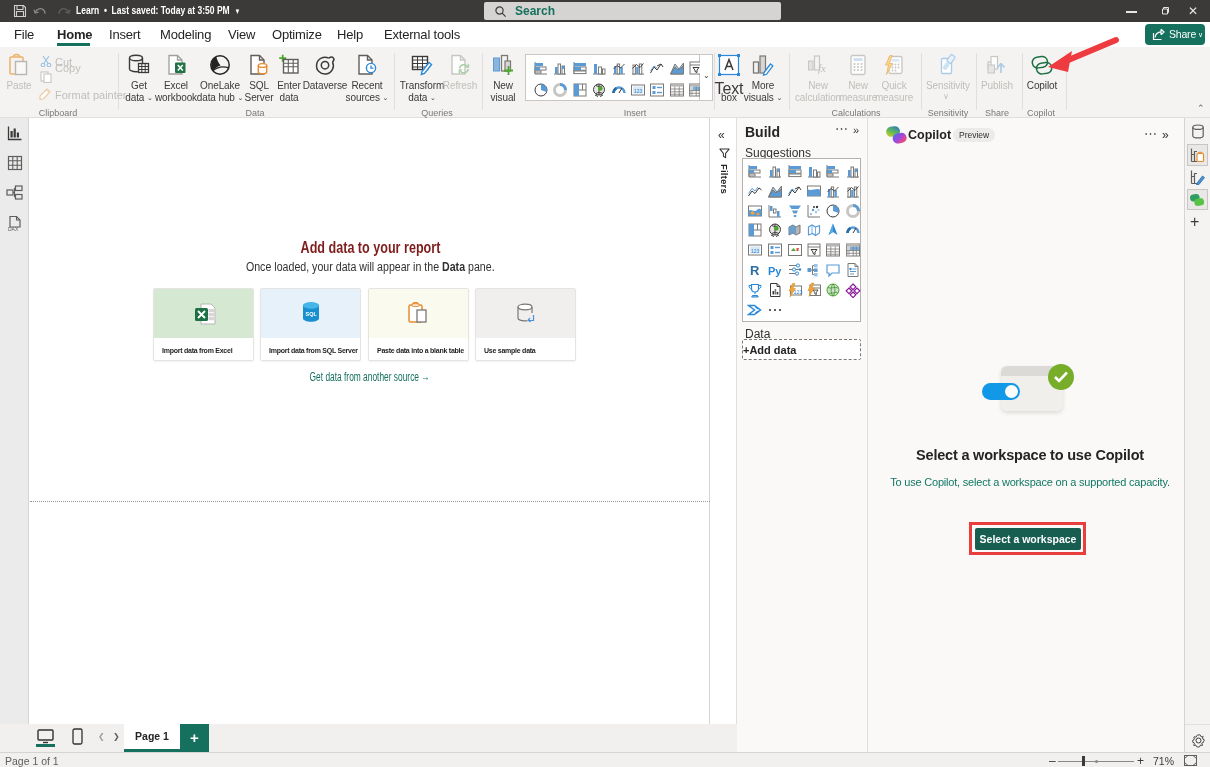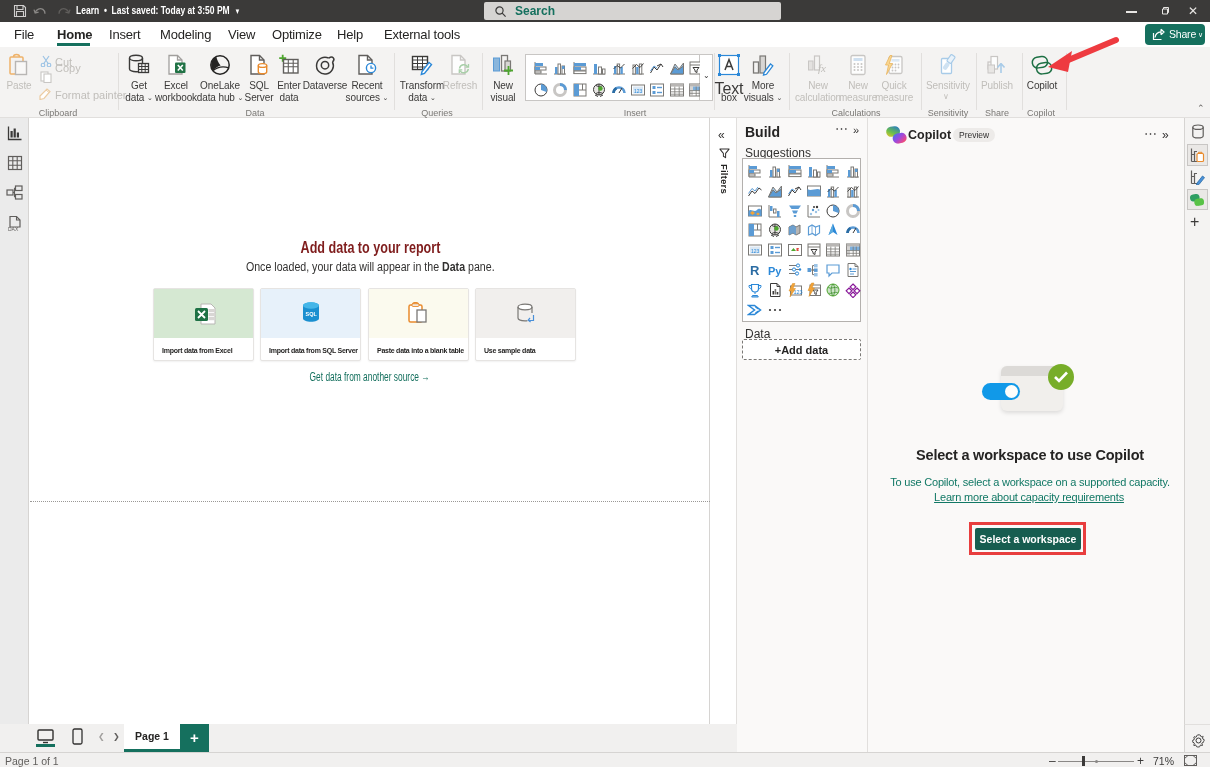--- a/index.html
+++ b/index.html
@@ -34,21 +34,21 @@
 #addsub{position:absolute;left:0;top:142px;width:680px;text-align:center;font-size:12.5px;color:#323130}
 .card{position:absolute;top:170px;width:101px;height:73px;background:#fff;border:1px solid #e6e4e2;border-radius:2px;box-shadow:0 1px 2px rgba(0,0,0,.06)}
 .cardimg{position:absolute;left:0;top:0;width:99px;height:49px}
 .cardlbl{position:absolute;left:7px;top:58px;font-size:7px;font-weight:bold;color:#252423;white-space:nowrap;letter-spacing:-.25px}
 #getlink{position:absolute;left:0;top:252px;width:680px;text-align:center;font-size:12.5px;font-weight:normal;color:#15705e}
 
 #buildtitle{position:absolute;left:8px;top:6px;font-size:14px;font-weight:bold;color:#252423}
 #sugglbl{position:absolute;left:8px;top:28px;font-size:12px;color:#323130}
 #suggbox{position:absolute;left:5px;top:40px;width:119px;height:164px;background:#fff;border:1px solid #b3b0ad}
 #datalbl{position:absolute;left:8px;top:209px;font-size:12px;color:#323130}
-#adddata{position:absolute;left:5px;top:221px;width:119px;height:21px;border:1px dashed #7a7875;border-radius:2px;background:#fff;text-align:center;line-height:20px;font-size:11px;font-weight:bold;color:#252423}
+#adddata{position:absolute;left:5px;top:221px;width:119px;height:21px;border:1px dashed #7a7875;border-radius:2px;background:#fff;line-height:20px;font-size:11px;font-weight:bold;color:#252423}
 #coptitle{position:absolute;left:40px;top:10px;font-size:12.5px;font-weight:bold;color:#252423}
 #preview{position:absolute;left:85px;top:10px;padding:2px 6px;background:#edebe9;border-radius:8px;font-size:8.5px;color:#323130}
 #copdots{position:absolute;left:276px;top:8px;font-size:13px;color:#323130;letter-spacing:1px}
 #copchev{position:absolute;left:294px;top:10px;font-size:12px;color:#323130}
 #selhead{position:absolute;left:4px;top:329px;width:316px;text-align:center;font-size:14.5px;font-weight:bold;color:#252423;letter-spacing:-.2px}
 #seltxt{position:absolute;left:4px;top:358px;width:316px;text-align:center;font-size:11px;color:#117865;letter-spacing:-.2px}
 #sellink{position:absolute;left:3px;top:373px;width:316px;text-align:center;font-size:11px;color:#117865;text-decoration:underline;letter-spacing:-.2px}
 #redrect{position:absolute;left:101px;top:404px;width:117px;height:33px;border:3px solid #e83e3e}
 #selbtn{position:absolute;left:107px;top:410px;width:106px;height:22px;background:#175d50;border-radius:2px;color:#fff;font-size:10.5px;font-weight:bold;text-align:center;line-height:22px;white-space:nowrap}
 
@@ -771,21 +771,20 @@
     <div class="abs" style="left:133px;top:248px;width:62px;height:45px;background:#f1efec;border-radius:6px;box-shadow:0 2px 4px rgba(0,0,0,.12)"></div>
     <div class="abs" style="left:133px;top:248px;width:62px;height:10px;background:#dcdad7;border-radius:6px 6px 0 0"></div>
     <div class="abs" style="left:114px;top:265px;width:38px;height:17px;background:#1199e8;border-radius:9px"></div>
     <div class="abs" style="left:137px;top:267px;width:13px;height:13px;background:#fdfdfb;border-radius:50%"></div>
     <div class="abs" style="left:180px;top:246px;width:26px;height:26px;background:#77ad29;border-radius:50%"></div>
     <svg class="abs" style="left:185px;top:252px" width="16" height="14" viewBox="0 0 16 14">
         <path d="M2 7 L6 11 L14 2.5" fill="none" stroke="#fff" stroke-width="2.6"></path>
       </svg>
     <div id="selhead">Select a workspace to use Copilot</div>
     <div id="seltxt">To use Copilot, select a workspace on a supported capacity.</div>
-    <div id="sellink">Learn more about capacity requirements</div>
     <div id="redrect"></div>
     <div id="selbtn">Select a workspace</div>
   </div>
   <div id="rightstrip">
       <svg class="abs" style="left:6px;top:6px" width="14" height="15" viewBox="0 0 14 15">
         <ellipse cx="7" cy="3.2" rx="5.2" ry="2.2" fill="none" stroke="#605e5c" stroke-width="1.2"></ellipse>
         <path d="M1.8 3.2 v8.5 c0 1.2 2.3 2.2 5.2 2.2 s5.2 -1 5.2 -2.2 v-8.5" fill="none" stroke="#605e5c" stroke-width="1.2"></path>
       </svg>
 <div class="abs" style="left:2px;top:26px;width:21px;height:22px;background:#eae8e6;border:1px solid #c8c6c4"></div>
 <svg class="abs" style="left:5px;top:30px" width="15" height="15" viewBox="0 0 15 15">

